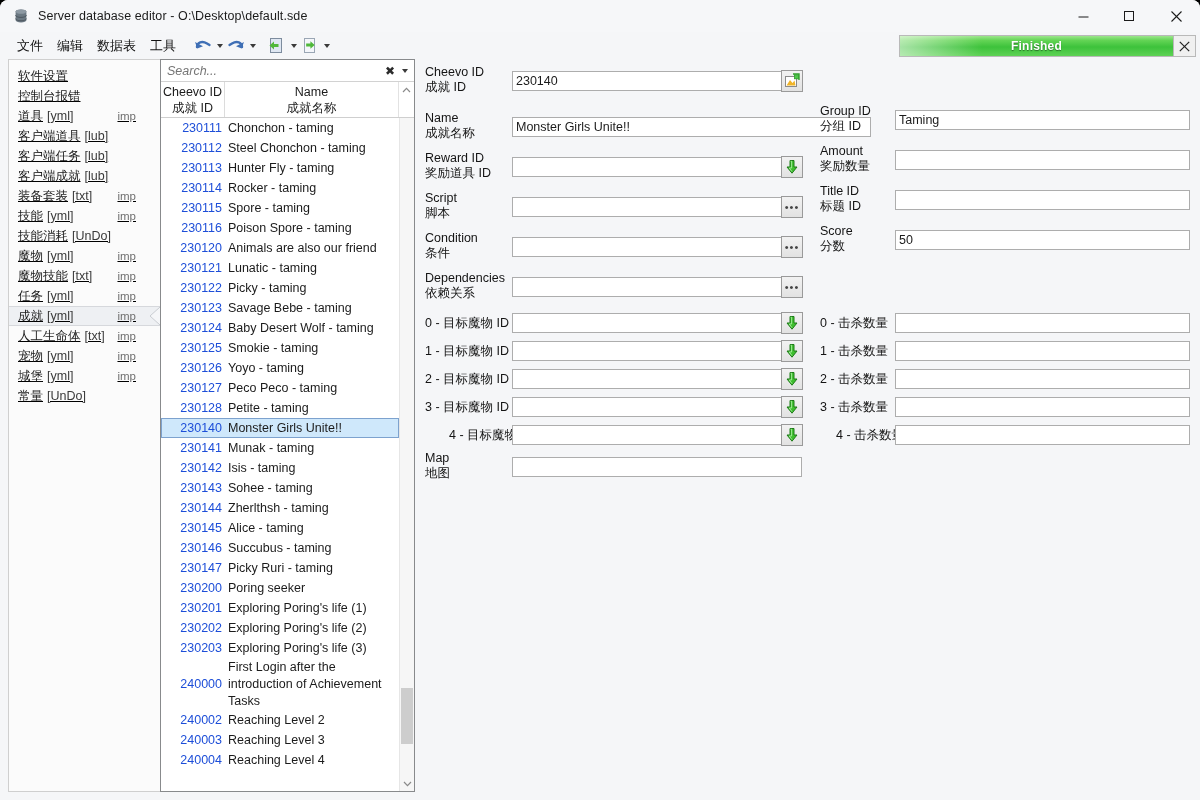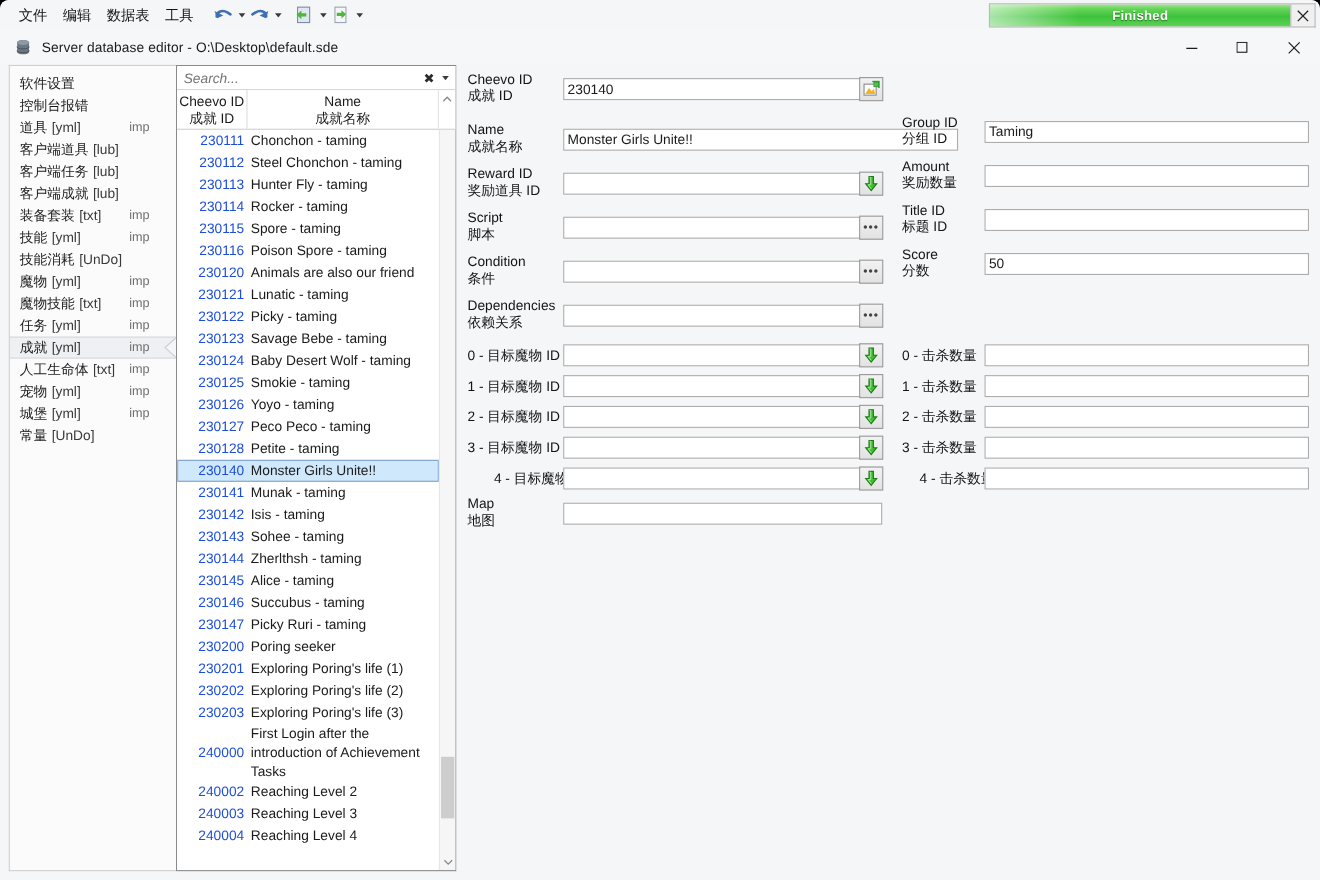--- a/index.html
+++ b/index.html
@@ -145,20 +145,21 @@
   
   #sidebar {
     width: 152px;
     flex: 0 0 152px;
     background: #fbfbfb;
     border: 1px solid #cfcfcf;
     border-right: none;
     padding: 6px 0 0 0;
     overflow: hidden;
     position: relative;
+    text-decoration: underline;
   }
   .side-row {
     height: 20px;
     display: flex;
     align-items: center;
     padding-left: 9px;
     padding-right: 2px;
     font-size: 12.5px;
     color: #1b1b1b;
     position: relative;
@@ -335,85 +336,20 @@
     background: linear-gradient(to bottom, #f2f2f2, #e2e2e2);
     display: flex; align-items: center; justify-content: center;
     font-size: 10px; color: #3a3a3a;
   }
   .btn-sq .dots { letter-spacing: 1px; font-size: 11px; line-height: 6px; color:#444; }
 </style>
 </head>
 <body>
 
 <div id="window">
-
-  <div id="menubar">
-    <span class="menu-item">文件</span>
-    <span class="menu-item">编辑</span>
-    <span class="menu-item">数据表</span>
-    <span class="menu-item">工具</span>
-
-    <div id="toolbar-sep"></div>
-
-    <div class="tb-group">
-      <div class="tb-btn">
-        <svg width="18" height="16" viewBox="0 0 18 16">
-          <path d="M3 9 C3 4.5 8 2.5 13 5.5 L15.5 7" fill="none" stroke="#3f6fb5" stroke-width="2.4" stroke-linecap="round"></path>
-          <path d="M1 4 L3.4 10.5 L9 8.2 Z" fill="#3f6fb5"></path>
-        </svg>
-      </div>
-      <div class="tb-caret">
-          <span class="caret-dn"></span>
-        </div>
-      <div class="tb-btn">
-        <svg width="18" height="16" viewBox="0 0 18 16">
-          <path d="M15 9 C15 4.5 10 2.5 5 5.5 L2.5 7" fill="none" stroke="#3f6fb5" stroke-width="2.4" stroke-linecap="round"></path>
-          <path d="M17 4 L14.6 10.5 L9 8.2 Z" fill="#3f6fb5"></path>
-        </svg>
-      </div>
-      <div class="tb-caret">
-          <span class="caret-dn"></span>
-        </div>
-
-      <div style="width:8px"></div>
-
-      <div class="tb-btn">
-        <svg width="18" height="17" viewBox="0 0 18 17">
-          <rect x="2.5" y="1.5" width="11" height="14" fill="#dfe7f2" stroke="#7d8c9e" stroke-width="1"></rect>
-          <path d="M11 5 L11 11 L6.5 11 L6.5 13.5 L2 9.5 L6.5 5.5 L6.5 8 L11 8 Z" fill="#4fb83a" transform="translate(-0.5,-1)"></path>
-        </svg>
-      </div>
-      <div class="tb-caret">
-          <span class="caret-dn"></span>
-        </div>
-      <div class="tb-btn">
-        <svg width="18" height="17" viewBox="0 0 18 17">
-          <rect x="3.5" y="1.5" width="10" height="14" fill="#f4f6fa" stroke="#9aa6b4" stroke-width="1"></rect>
-          <path d="M7 5 L7 11 L11.5 11 L11.5 13.5 L16 9.5 L11.5 5.5 L11.5 8 L7 8 Z" fill="#4fb83a" transform="translate(-1.5,-1) scale(0.95)"></path>
-        </svg>
-      </div>
-      <div class="tb-caret">
-          <span class="caret-dn"></span>
-        </div>
-    </div>
-
-    <div id="progress-wrap">
-      <div id="progress">
-        <div class="fill"></div>
-        <div class="gloss"></div>
-        <span class="ptext">Finished</span>
-      </div>
-      <div id="progress-close">
-        <svg width="11" height="11" viewBox="0 0 11 11">
-            <line x1="0.8" y1="0.8" x2="10.2" y2="10.2" stroke="#222" stroke-width="1.2"></line>
-            <line x1="10.2" y1="0.8" x2="0.8" y2="10.2" stroke="#222" stroke-width="1.2"></line>
-          </svg>
-      </div>
-    </div>
-  </div>
 
   <div id="titlebar">
     <span class="app-icon">
       <svg width="16" height="16" viewBox="0 0 16 16">
         <ellipse cx="8" cy="3.6" rx="5.4" ry="2.2" fill="#5b6670"></ellipse>
         <path d="M2.6 3.6 v8.6 c0 1.2 2.4 2.2 5.4 2.2 s5.4-1 5.4-2.2 V3.6" fill="#6b7882"></path>
         <ellipse cx="8" cy="3.6" rx="5.4" ry="2.2" fill="#8d99a3"></ellipse>
         <path d="M2.6 7.2 c0 1.2 2.4 2.2 5.4 2.2 s5.4-1 5.4-2.2" fill="none" stroke="#4d5760" stroke-width="1"></path>
         <path d="M2.6 10.6 c0 1.2 2.4 2.2 5.4 2.2 s5.4-1 5.4-2.2" fill="none" stroke="#4d5760" stroke-width="1"></path>
       </svg>
@@ -427,20 +363,85 @@
       </div>
       <div class="wc">
         <svg width="11" height="11" viewBox="0 0 11 11">
             <rect x="0.5" y="0.5" width="9" height="9" fill="none" stroke="#1b1b1b" stroke-width="1"></rect>
           </svg>
       </div>
       <div class="wc">
         <svg width="11" height="11" viewBox="0 0 11 11">
             <line x1="0.5" y1="0.5" x2="10.5" y2="10.5" stroke="#1b1b1b" stroke-width="1.1"></line>
             <line x1="10.5" y1="0.5" x2="0.5" y2="10.5" stroke="#1b1b1b" stroke-width="1.1"></line>
+          </svg>
+      </div>
+    </div>
+  </div>
+
+  <div id="menubar">
+    <span class="menu-item">文件</span>
+    <span class="menu-item">编辑</span>
+    <span class="menu-item">数据表</span>
+    <span class="menu-item">工具</span>
+
+    <div id="toolbar-sep"></div>
+
+    <div class="tb-group">
+      <div class="tb-btn">
+        <svg width="18" height="16" viewBox="0 0 18 16">
+          <path d="M3 9 C3 4.5 8 2.5 13 5.5 L15.5 7" fill="none" stroke="#3f6fb5" stroke-width="2.4" stroke-linecap="round"></path>
+          <path d="M1 4 L3.4 10.5 L9 8.2 Z" fill="#3f6fb5"></path>
+        </svg>
+      </div>
+      <div class="tb-caret">
+          <span class="caret-dn"></span>
+        </div>
+      <div class="tb-btn">
+        <svg width="18" height="16" viewBox="0 0 18 16">
+          <path d="M15 9 C15 4.5 10 2.5 5 5.5 L2.5 7" fill="none" stroke="#3f6fb5" stroke-width="2.4" stroke-linecap="round"></path>
+          <path d="M17 4 L14.6 10.5 L9 8.2 Z" fill="#3f6fb5"></path>
+        </svg>
+      </div>
+      <div class="tb-caret">
+          <span class="caret-dn"></span>
+        </div>
+
+      <div style="width:8px"></div>
+
+      <div class="tb-btn">
+        <svg width="18" height="17" viewBox="0 0 18 17">
+          <rect x="2.5" y="1.5" width="11" height="14" fill="#dfe7f2" stroke="#7d8c9e" stroke-width="1"></rect>
+          <path d="M11 5 L11 11 L6.5 11 L6.5 13.5 L2 9.5 L6.5 5.5 L6.5 8 L11 8 Z" fill="#4fb83a" transform="translate(-0.5,-1)"></path>
+        </svg>
+      </div>
+      <div class="tb-caret">
+          <span class="caret-dn"></span>
+        </div>
+      <div class="tb-btn">
+        <svg width="18" height="17" viewBox="0 0 18 17">
+          <rect x="3.5" y="1.5" width="10" height="14" fill="#f4f6fa" stroke="#9aa6b4" stroke-width="1"></rect>
+          <path d="M7 5 L7 11 L11.5 11 L11.5 13.5 L16 9.5 L11.5 5.5 L11.5 8 L7 8 Z" fill="#4fb83a" transform="translate(-1.5,-1) scale(0.95)"></path>
+        </svg>
+      </div>
+      <div class="tb-caret">
+          <span class="caret-dn"></span>
+        </div>
+    </div>
+
+    <div id="progress-wrap">
+      <div id="progress">
+        <div class="fill"></div>
+        <div class="gloss"></div>
+        <span class="ptext">Finished</span>
+      </div>
+      <div id="progress-close">
+        <svg width="11" height="11" viewBox="0 0 11 11">
+            <line x1="0.8" y1="0.8" x2="10.2" y2="10.2" stroke="#222" stroke-width="1.2"></line>
+            <line x1="10.2" y1="0.8" x2="0.8" y2="10.2" stroke="#222" stroke-width="1.2"></line>
           </svg>
       </div>
     </div>
   </div>
 
   <div id="body">
 
     <div id="sidebar">
         <div class="side-row">
           <span class="sname">软件设置</span>

